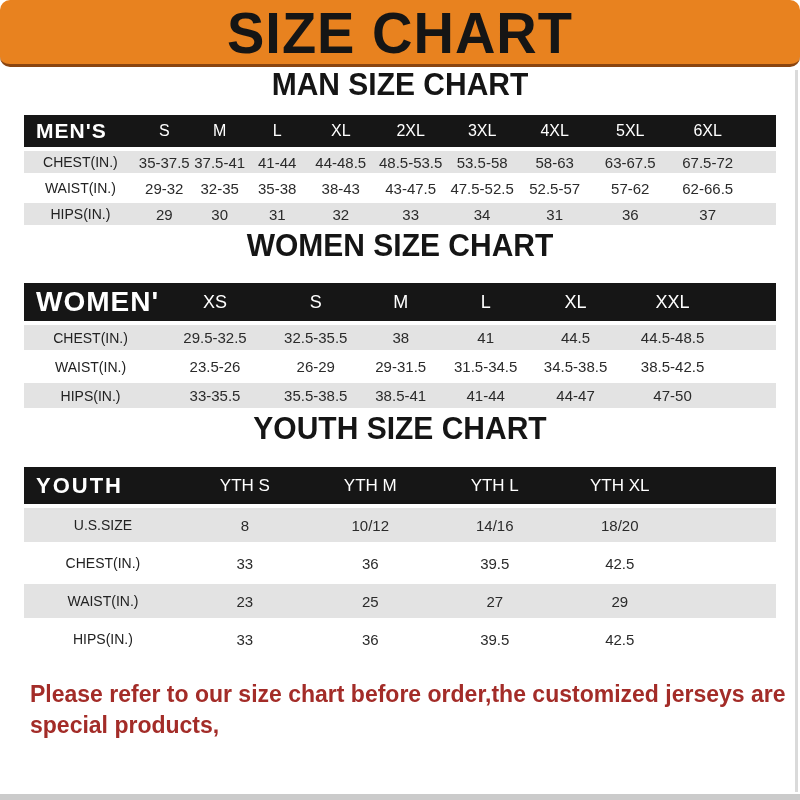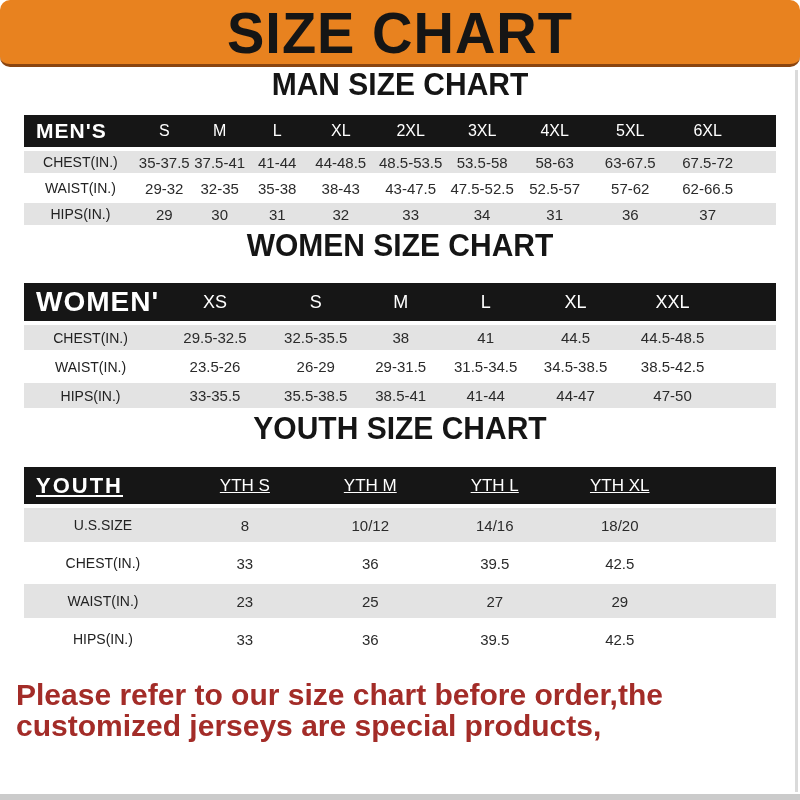--- a/index.html
+++ b/index.html
@@ -62,27 +62,27 @@
   .men-table tbody tr{height:22px;}
 
   .women-table{margin-top:16px;}
   .women-table thead tr{height:38px;}
   .women-table thead th{font-size:18px;}
   .women-table thead th.table-title{font-size:28px;}
   .women-table tbody tr{height:25px;}
 
   .youth-table{margin-top:17px;}
   .youth-table thead tr{height:37px;}
-  .youth-table thead th{font-size:17px;text-decoration:underline;}
+  .youth-table thead th{font-size:17px;}
   .youth-table thead th.table-title{font-size:22px;letter-spacing:2px;}
   .youth-table tbody tr{height:34px;}
 
   .notes{
-    margin-top:19px;padding-left:16px;color:var(--note-text);
-    font-size:30px;line-height:31px;font-weight:bold;
+    margin-top:19px;padding-left:30px;color:var(--note-text);
+    font-size:23px;line-height:31px;font-weight:bold;
   }
   .right-edge{
     position:absolute;top:70px;right:2px;width:3px;bottom:8px;background:#DADADA;
   }
   .bottom-edge{
     position:absolute;left:0;right:0;bottom:0;height:6px;background:#CBCBCB;
   }
 </style>
 </head>
 <body>

